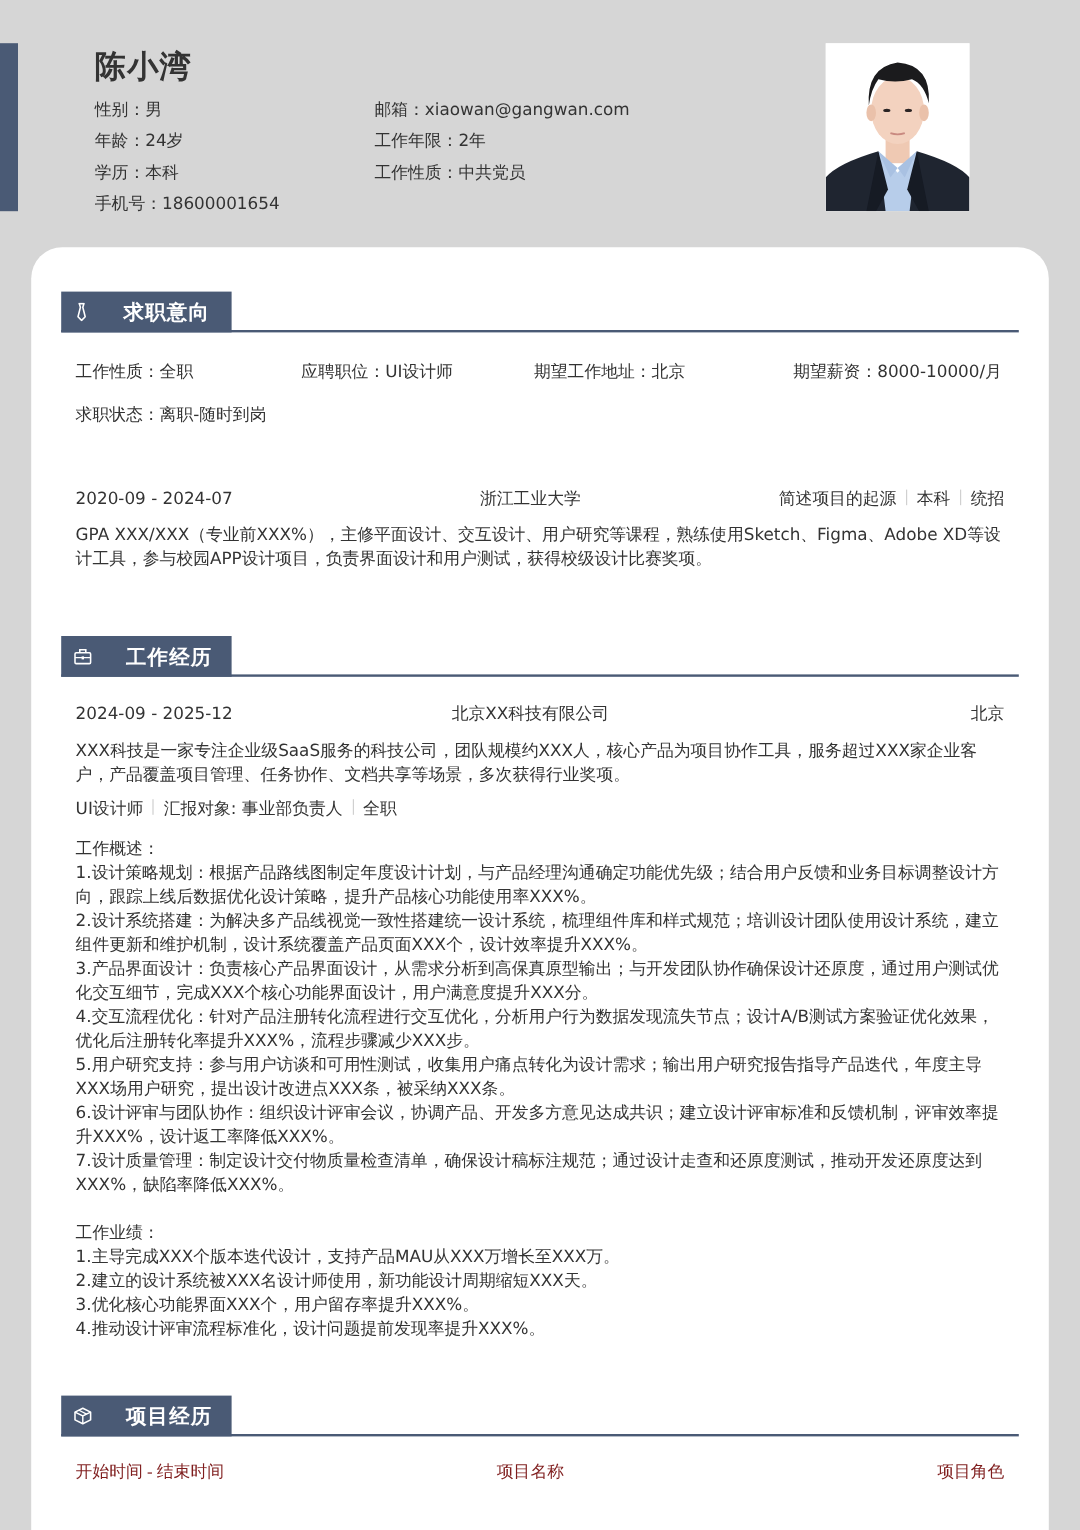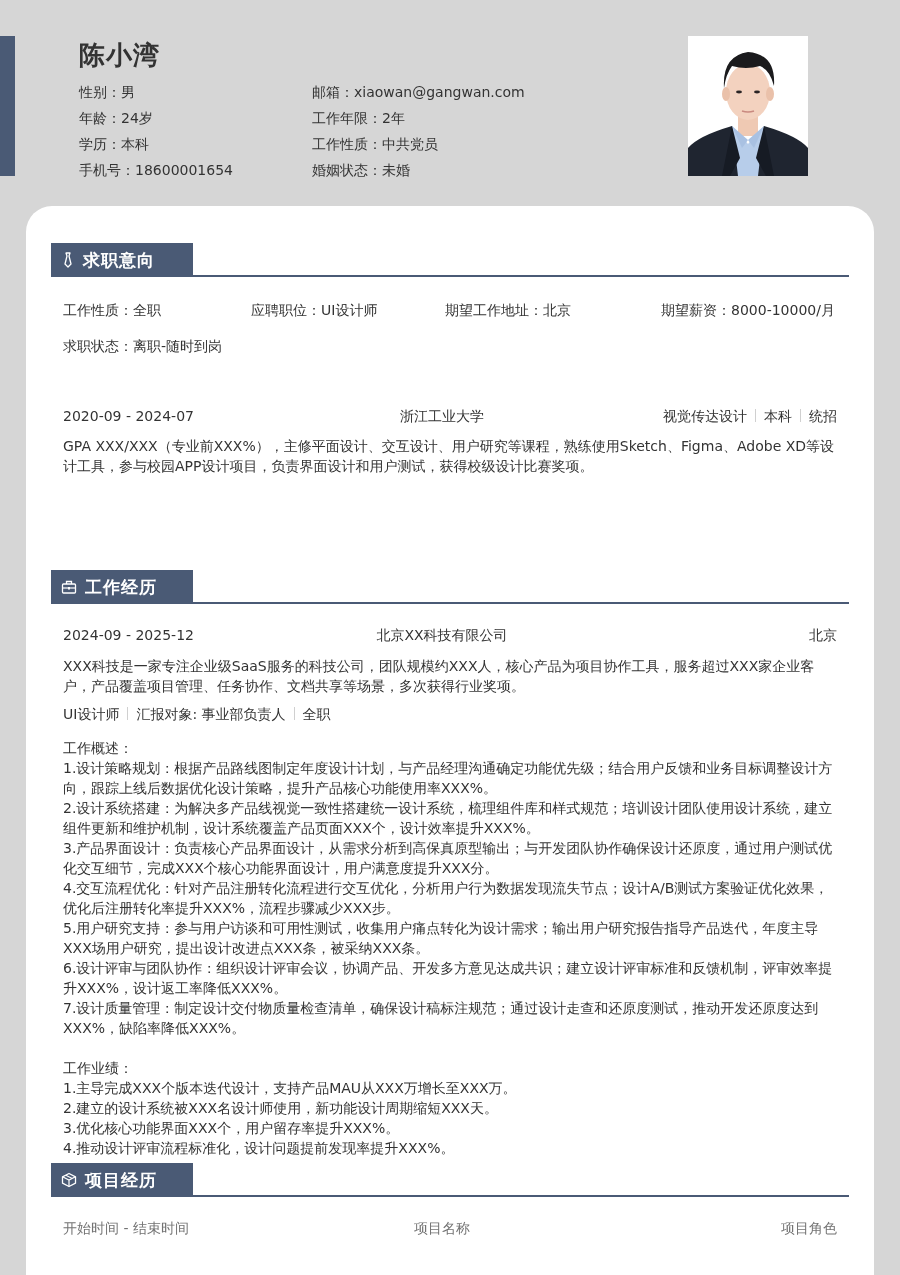--- a/index.html
+++ b/index.html
@@ -31,34 +31,34 @@
       background: #ffffff; border-radius: 26px;
     }
     .section { position: absolute; left: 25px; width: 798px; }
     .sec-head {
       position: relative; height: 34px; border-bottom: 2px solid #4a5a75;
     }
     .sec-tab {
       position: absolute; left: 0; top: 0; width: 142px; height: 34px;
       background: #4a5a75; color: #fff;
       display: flex; align-items: center; padding-left: 10px;
-      font-size: 17px; font-weight: bold; letter-spacing: 1px;
+      font-size: 17px; font-weight: bold; letter-spacing: 1px; gap: 20px;
     }
     .sec-tab svg { margin-right: 8px; flex-shrink: 0; }
     .body-text { font-size: 14px; line-height: 20px; color: #333; }
     .row3 {
       position: relative; height: 20px; font-size: 14px; line-height: 20px;
       display: flex; justify-content: space-between; padding: 0 12px;
     }
     .row3 .mid { position: absolute; left: 0; right: 16px; text-align: center; pointer-events: none; }
     .row3 .mid span { pointer-events: auto; }
     .sep { display: inline-block; width: 1px; height: 13px; background: #d0d0d0; margin: 0 8px; vertical-align: -1px; }
     .pad { padding: 0 12px; }
     .intent-row { display: flex; font-size: 14px; line-height: 20px; padding-left: 12px; }
-    .muted { color: #737373; }
+    .muted { color: #7f1d1d; font-family: Liberation Serif, serif; }
   </style>
 </head>
 <body>
 
 <div class="page">
 
   <div class="accent-bar"></div>
 
   <div class="name">陈小湾</div>
 
@@ -66,21 +66,20 @@
     <div class="info-row"><span>性别：</span><span>男</span></div>
     <div class="info-row"><span>年龄：</span><span>24岁</span></div>
     <div class="info-row"><span>学历：</span><span>本科</span></div>
     <div class="info-row"><span>手机号：</span><span>18600001654</span></div>
   </div>
 
   <div class="info-col right">
     <div class="info-row"><span>邮箱：</span><span>xiaowan@gangwan.com</span></div>
     <div class="info-row"><span>工作年限：</span><span>2年</span></div>
     <div class="info-row"><span>工作性质：</span><span>中共党员</span></div>
-    <div class="info-row"><span>婚姻状态：</span><span>未婚</span></div>
   </div>
 
   <div class="photo" title="证件照">
     <svg width="120" height="140" viewBox="0 0 120 140">
       <rect width="120" height="140" fill="#ffffff"></rect>
 
       <rect x="50" y="78" width="20" height="22" fill="#efc9b3"></rect>
 
       <path d="M0 112 Q10 100 44 90 L60 140 L0 140 Z" fill="#1f2530"></path>
       <path d="M120 112 Q110 100 76 90 L60 140 L120 140 Z" fill="#1f2530"></path>
@@ -128,27 +127,27 @@
         <span>求职状态：</span>
           <span>离职-随时到岗</span>
       </div>
     </div>
 
     <div class="section" style="top: 180px;">
       <div style="height: 20px;"></div>
       <div class="row3">
         <span>2020-09 - 2024-07</span>
         <div class="mid"><span>浙江工业大学</span></div>
-        <span><span>视觉传达设计</span><span class="sep"></span><span>本科</span><span class="sep"></span><span>统招</span></span>
+        <span><span>简述项目的起源</span><span class="sep"></span><span>本科</span><span class="sep"></span><span>统招</span></span>
       </div>
       <div style="height: 10px;"></div>
       <div class="body-text pad">GPA XXX/XXX（专业前XXX%），主修平面设计、交互设计、用户研究等课程，熟练使用Sketch、Figma、Adobe XD等设计工具，参与校园APP设计项目，负责界面设计和用户测试，获得校级设计比赛奖项。</div>
     </div>
 
-    <div class="section" style="top: 324px; margin-top: 40px;">
+    <div class="section" style="top: 324px;">
       <div class="sec-head">
         <div class="sec-tab">
           <svg width="16" height="16" viewBox="0 0 16 16">
             <rect x="1.5" y="5" width="13" height="9" rx="1" fill="none" stroke="#fff" stroke-width="1.3"></rect>
             <path d="M5.5 5 L5.5 2.5 L10.5 2.5 L10.5 5" fill="none" stroke="#fff" stroke-width="1.3"></path>
             <path d="M1.5 9 L14.5 9" stroke="#fff" stroke-width="1.2"></path>
             <rect x="7" y="8" width="2" height="2.5" fill="#fff"></rect>
           </svg>
           <span>工作经历</span>
         </div>

